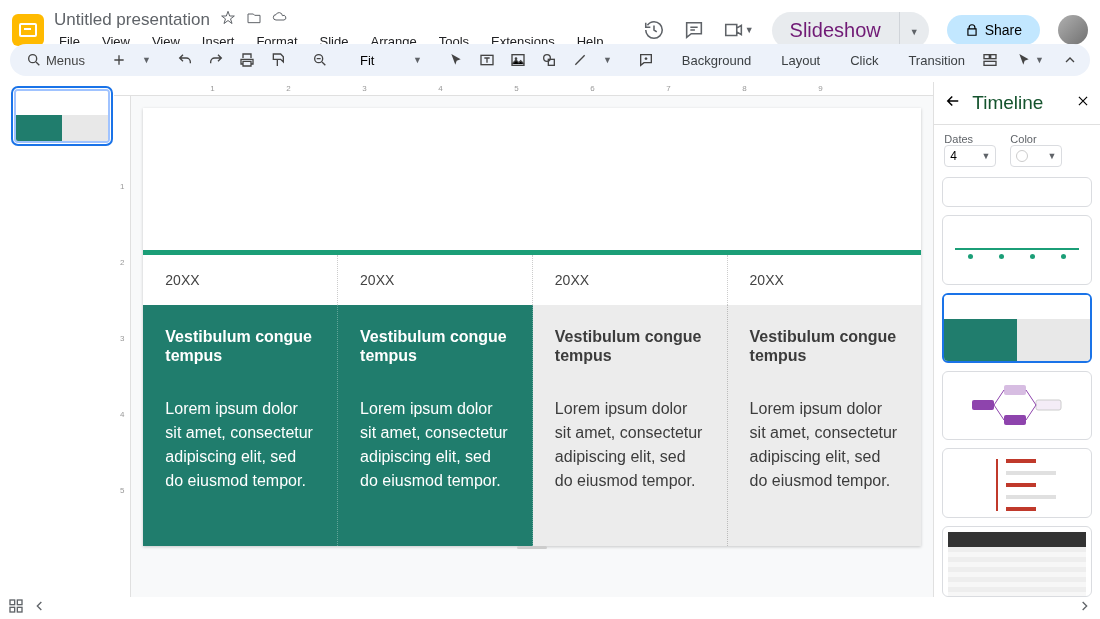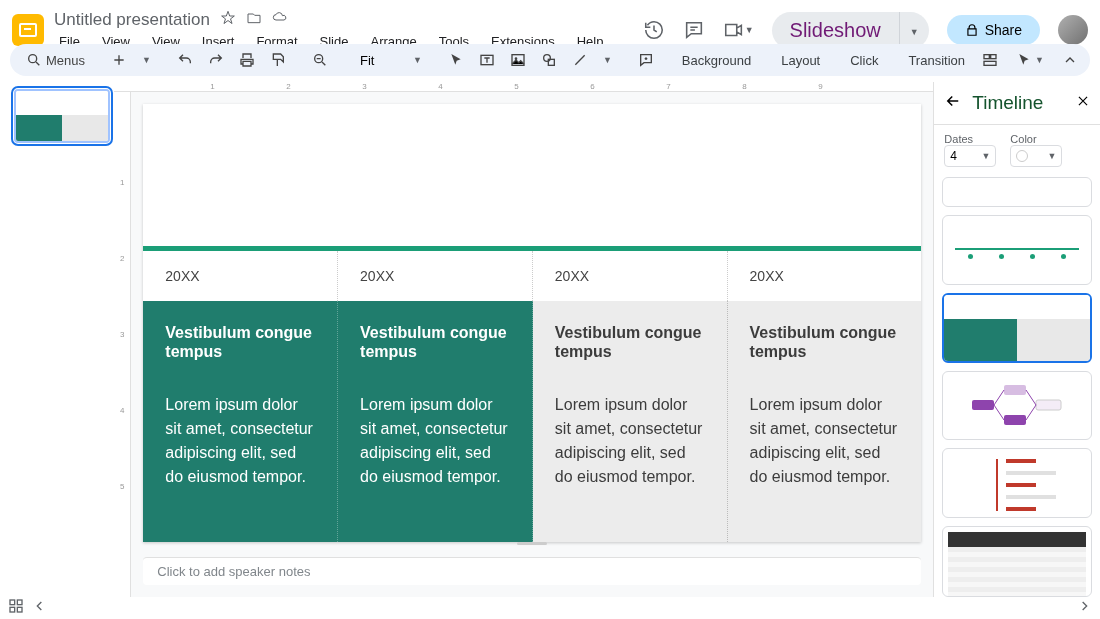--- a/index.html
+++ b/index.html
@@ -347,21 +347,20 @@
             </div>
             <div class="content-cell cell-gray">
               <div class="cell-title">Vestibulum congue tempus</div>
               <div class="cell-body">Lorem ipsum dolor sit amet, consectetur adipiscing elit, sed do eiusmod tempor.</div>
             </div>
           </div>
         </div>
         <div style="align-self:center">
             <div class="notes-drag"></div>
           </div>
-        <div class="notes-bar">Click to add speaker notes</div>
       </div>
     </div>
   </div>
 
   <div class="side-panel">
     <div class="side-header">
       <span class="backarrow"><svg width="18" height="18" viewBox="0 0 24 24">
             <path fill="none" stroke="currentColor" stroke-width="2" d="M19 12H5M11 6l-6 6 6 6"></path>
           </svg></span>
       <span class="side-title">Timeline</span>

